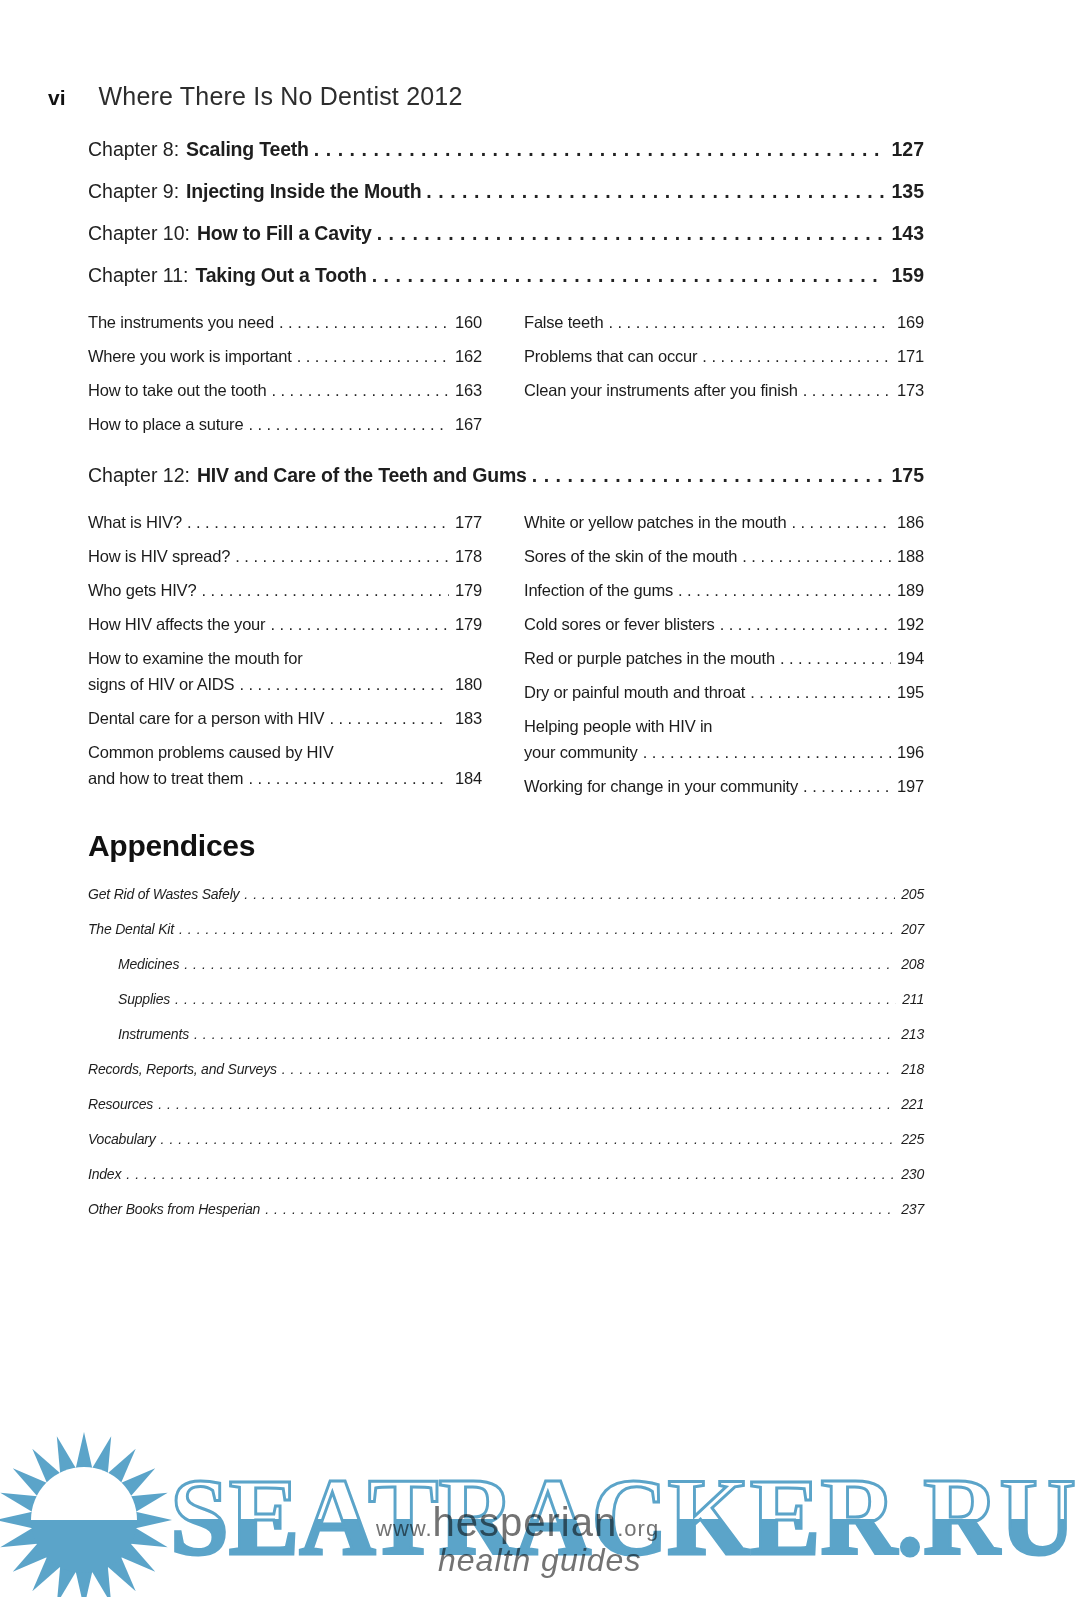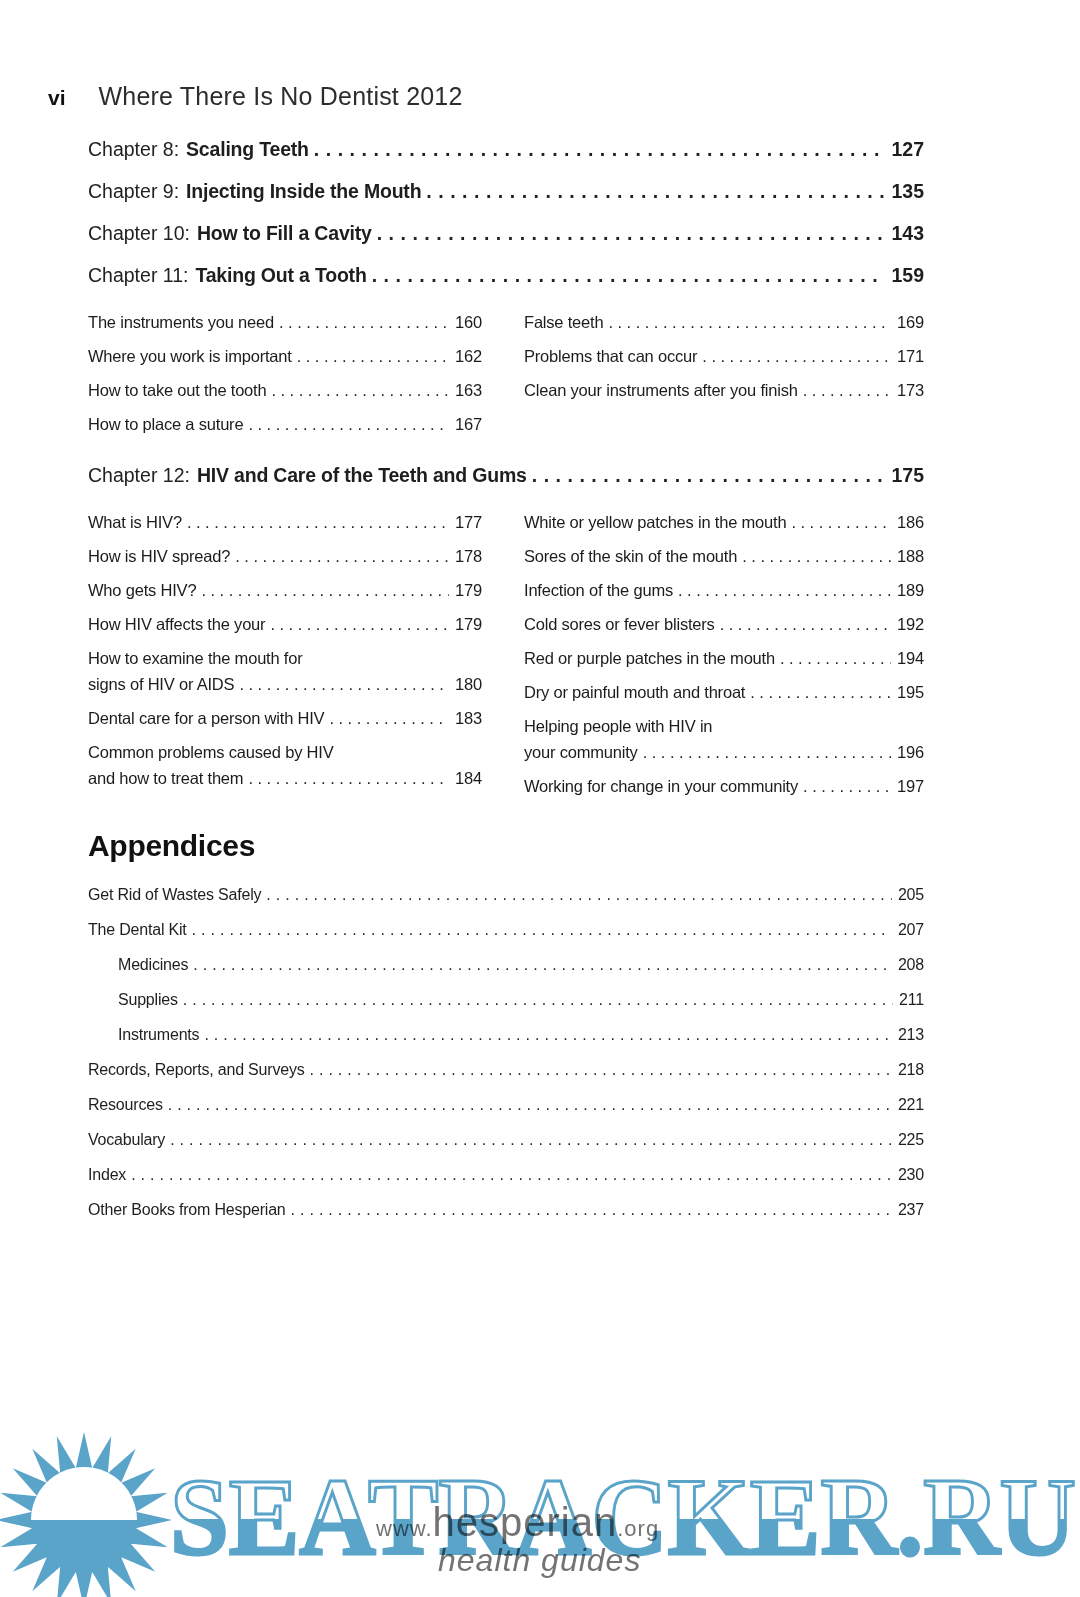--- a/index.html
+++ b/index.html
@@ -59,21 +59,21 @@
   .gap-after-ch12 { margin-bottom: 26px; }
 
   
   .appendices-heading {
     font-size: 30px;
     font-weight: bold;
     letter-spacing: -0.3px;
     margin: 26px 0 14px 0;
     color: #111;
   }
-  .appendix-list { font-size: 16px; letter-spacing: -0.2px; }
+  .appendix-list { font-size: 14px; letter-spacing: -0.2px; font-style: italic; }
   .appendix-list .toc-row { line-height: 35px; }
   .toc-row.indent { padding-left: 30px; justify-content: space-between; }
 
   
   .watermark { position: absolute; left: 0; top: 1396px; width: 1080px; height: 201px; }
   .sun-logo { position: absolute; left: -4px; top: 4px; }
   .wm-text-svg { position: absolute; left: 166px; top: 0; }
   .hesperian-overlay {
     position: absolute;
     left: 376px;

